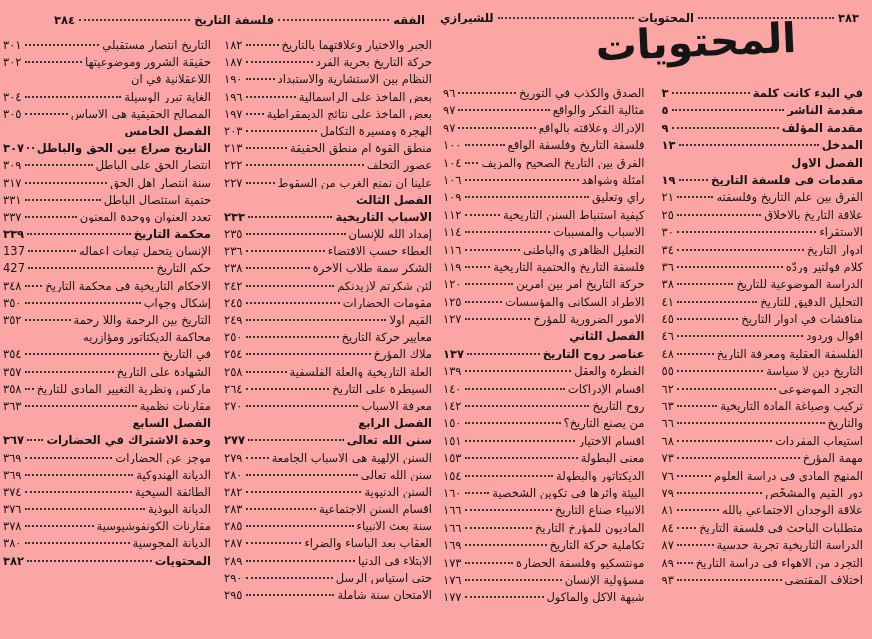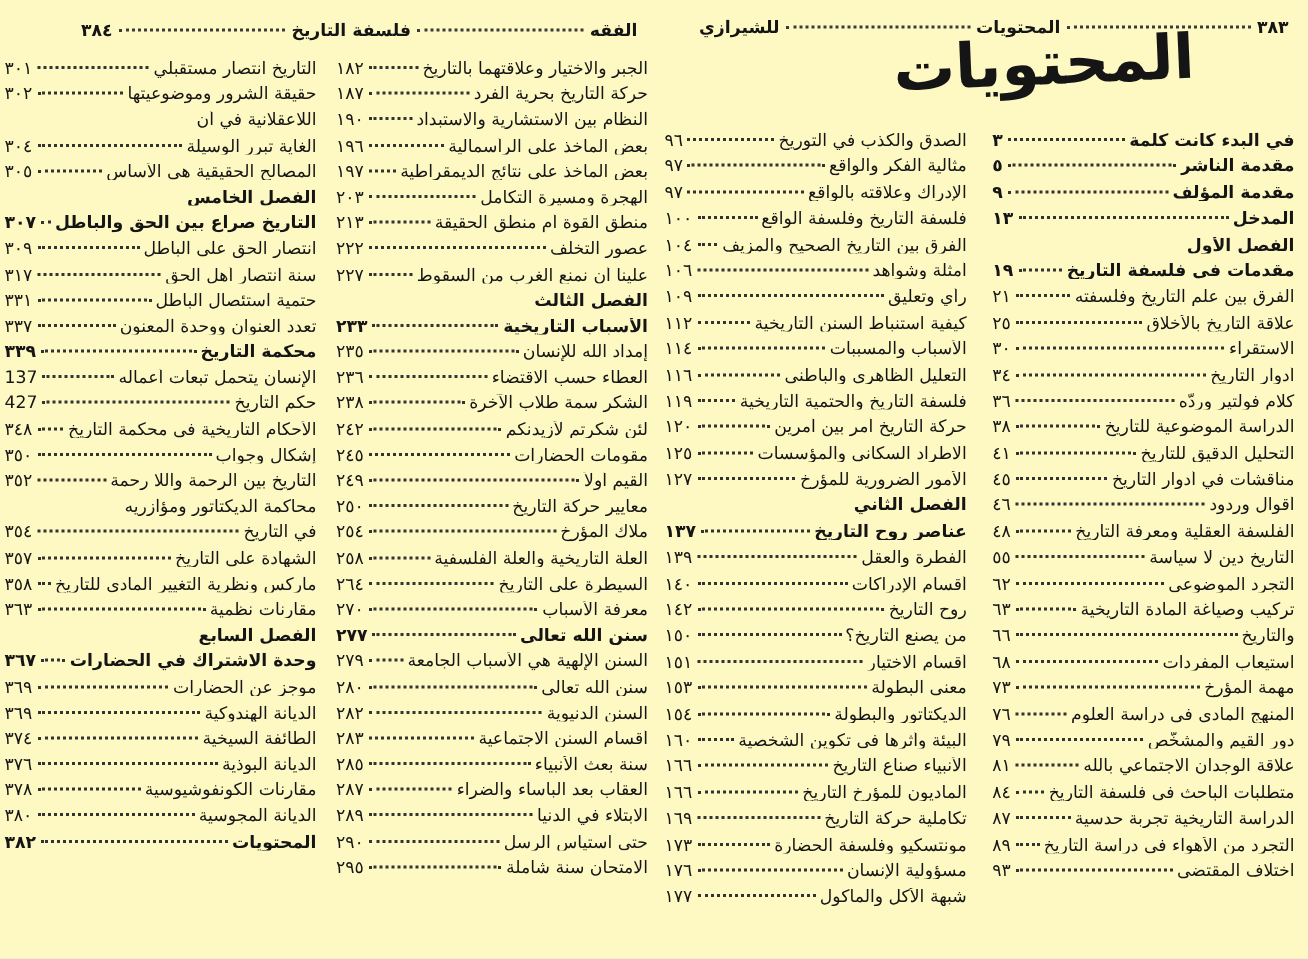--- a/index.html
+++ b/index.html
@@ -1,31 +1,31 @@
 <!DOCTYPE html>
 <html lang="ar"><head>
 <meta charset="utf-8">
 <style>
   html,body{margin:0;padding:0;background:#e8e8e6;}
   .spread{
-    position:relative;width:872px;height:639px;background:#fef9c3;
+    position:relative;width:872px;height:639px;background:#fca5a5;
     overflow:hidden;color:#151515;
     font-family:"DejaVu Sans",sans-serif;
     text-decoration:underline;
   }
   .page{position:absolute;top:0;height:639px;}
   .page-left{left:0;width:436px;}
   .page-right{left:436px;width:436px;}
 
   
   .running-header{
     position:absolute;display:flex;align-items:baseline;direction:ltr;
     font-size:11.5px;font-weight:bold;white-space:nowrap;
   }
-  .page-right .running-header{top:11px;left:30px;right:13px;justify-content:flex-end;}
+  .page-right .running-header{top:11px;left:4px;right:13px;justify-content:flex-end;}
   .page-left  .running-header{top:13px;left:54px;right:11px;}
   .leader{
     flex:1 1 0;min-width:4px;border-bottom:2px dotted #3a3a3a;
     margin:0 4px;transform:translateY(-3px);
   }
 
   
   .callig{
     position:absolute;top:20px;left:0;width:100%;text-align:center;
     font-size:41px;font-weight:bold;letter-spacing:-1px;
@@ -171,20 +171,23 @@
           <div class="row">
             <span class="t">السيطرة على التاريخ</span>
             <span class="dots"></span>
             <span class="n">٢٦٤</span>
           </div>
           <div class="row">
             <span class="t">معرفة الأسباب</span>
             <span class="dots"></span>
             <span class="n">٢٧٠</span>
           </div>
+          <div class="row bold chapter">
+            <span class="t">الفصل الرابع</span>
+          </div>
           <div class="row bold">
             <span class="t">سنن الله تعالى</span>
             <span class="dots"></span>
             <span class="n">٢٧٧</span>
           </div>
           <div class="row">
             <span class="t">السنن الإلهية هي الأسباب الجامعة</span>
             <span class="dots"></span>
             <span class="n">٢٧٩</span>
           </div>

